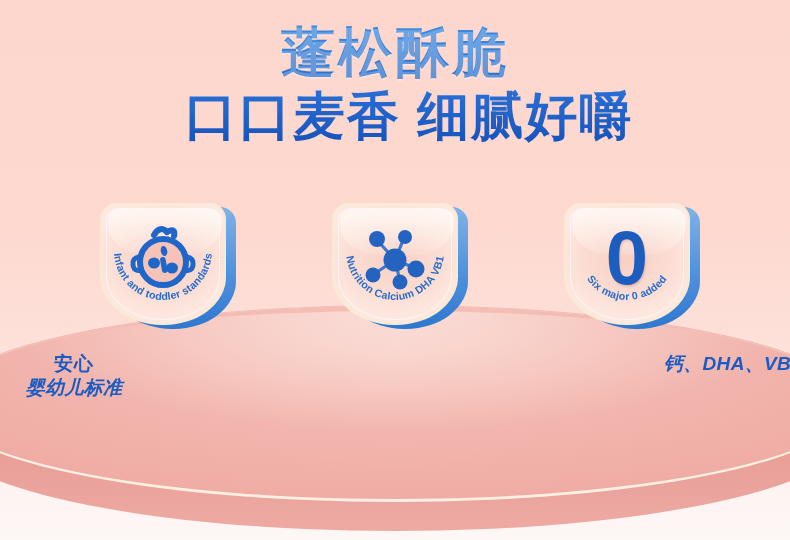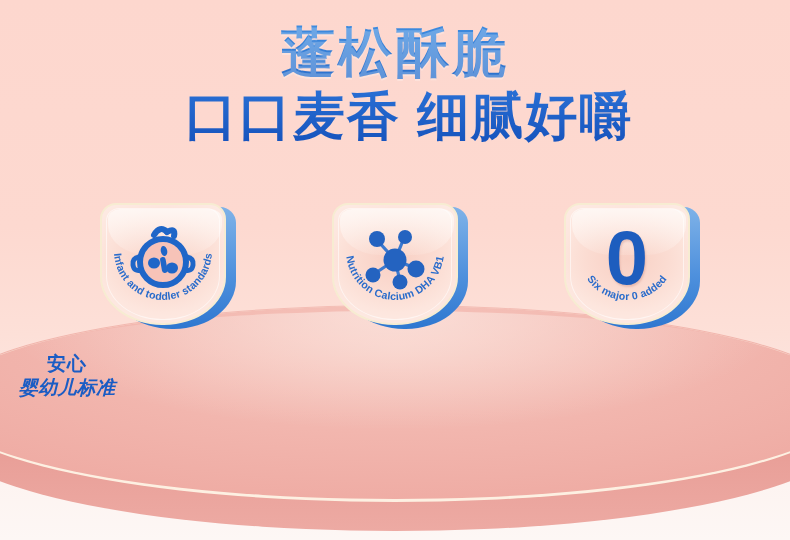--- a/index.html
+++ b/index.html
@@ -117,21 +117,21 @@
   }
   .zero-glyph{
     font-size:76px; font-weight:bold; color:#1d5dbe;
     line-height:1; letter-spacing:0;
     text-shadow:1px 2px 2px rgba(190,120,110,.30);
     margin-top:-2px;
   }
 
   
   .captions{
-    position:absolute; left:4px; right:0; top:352px; height:60px;
+    position:absolute; left:11px; right:0; top:352px; height:60px;
     display:flex; justify-content:space-between; gap:106px; z-index:8;
   }
   .caption{ width:126px; text-align:center; color:#1a5cc4; }
   .cap-1{ font-size:19px; font-weight:bold; line-height:1.25; letter-spacing:1px; }
   .cap-2{ font-size:19px; font-weight:bold; line-height:1.3; white-space:nowrap; letter-spacing:.3px;font-style:italic; }
   .cap-2 .sub{ font-size:13px; vertical-align:sub; }
   .cap-2 .sup{ font-size:11px; vertical-align:super; }
 </style>
 </head>
 <body>
@@ -238,14 +238,15 @@
     </svg>
   </div>
 </div>
 
 <div class="captions">
   <div class="caption">
     <div class="cap-1">安心</div>
     <div class="cap-2"><span>婴幼儿标准</span></div>
   </div>
   <div class="caption">
+    <div class="cap-2"><span>钙、DHA、VB</span><span class="sub">1</span></div>
   </div>
 </div>
 
 </body></html>

